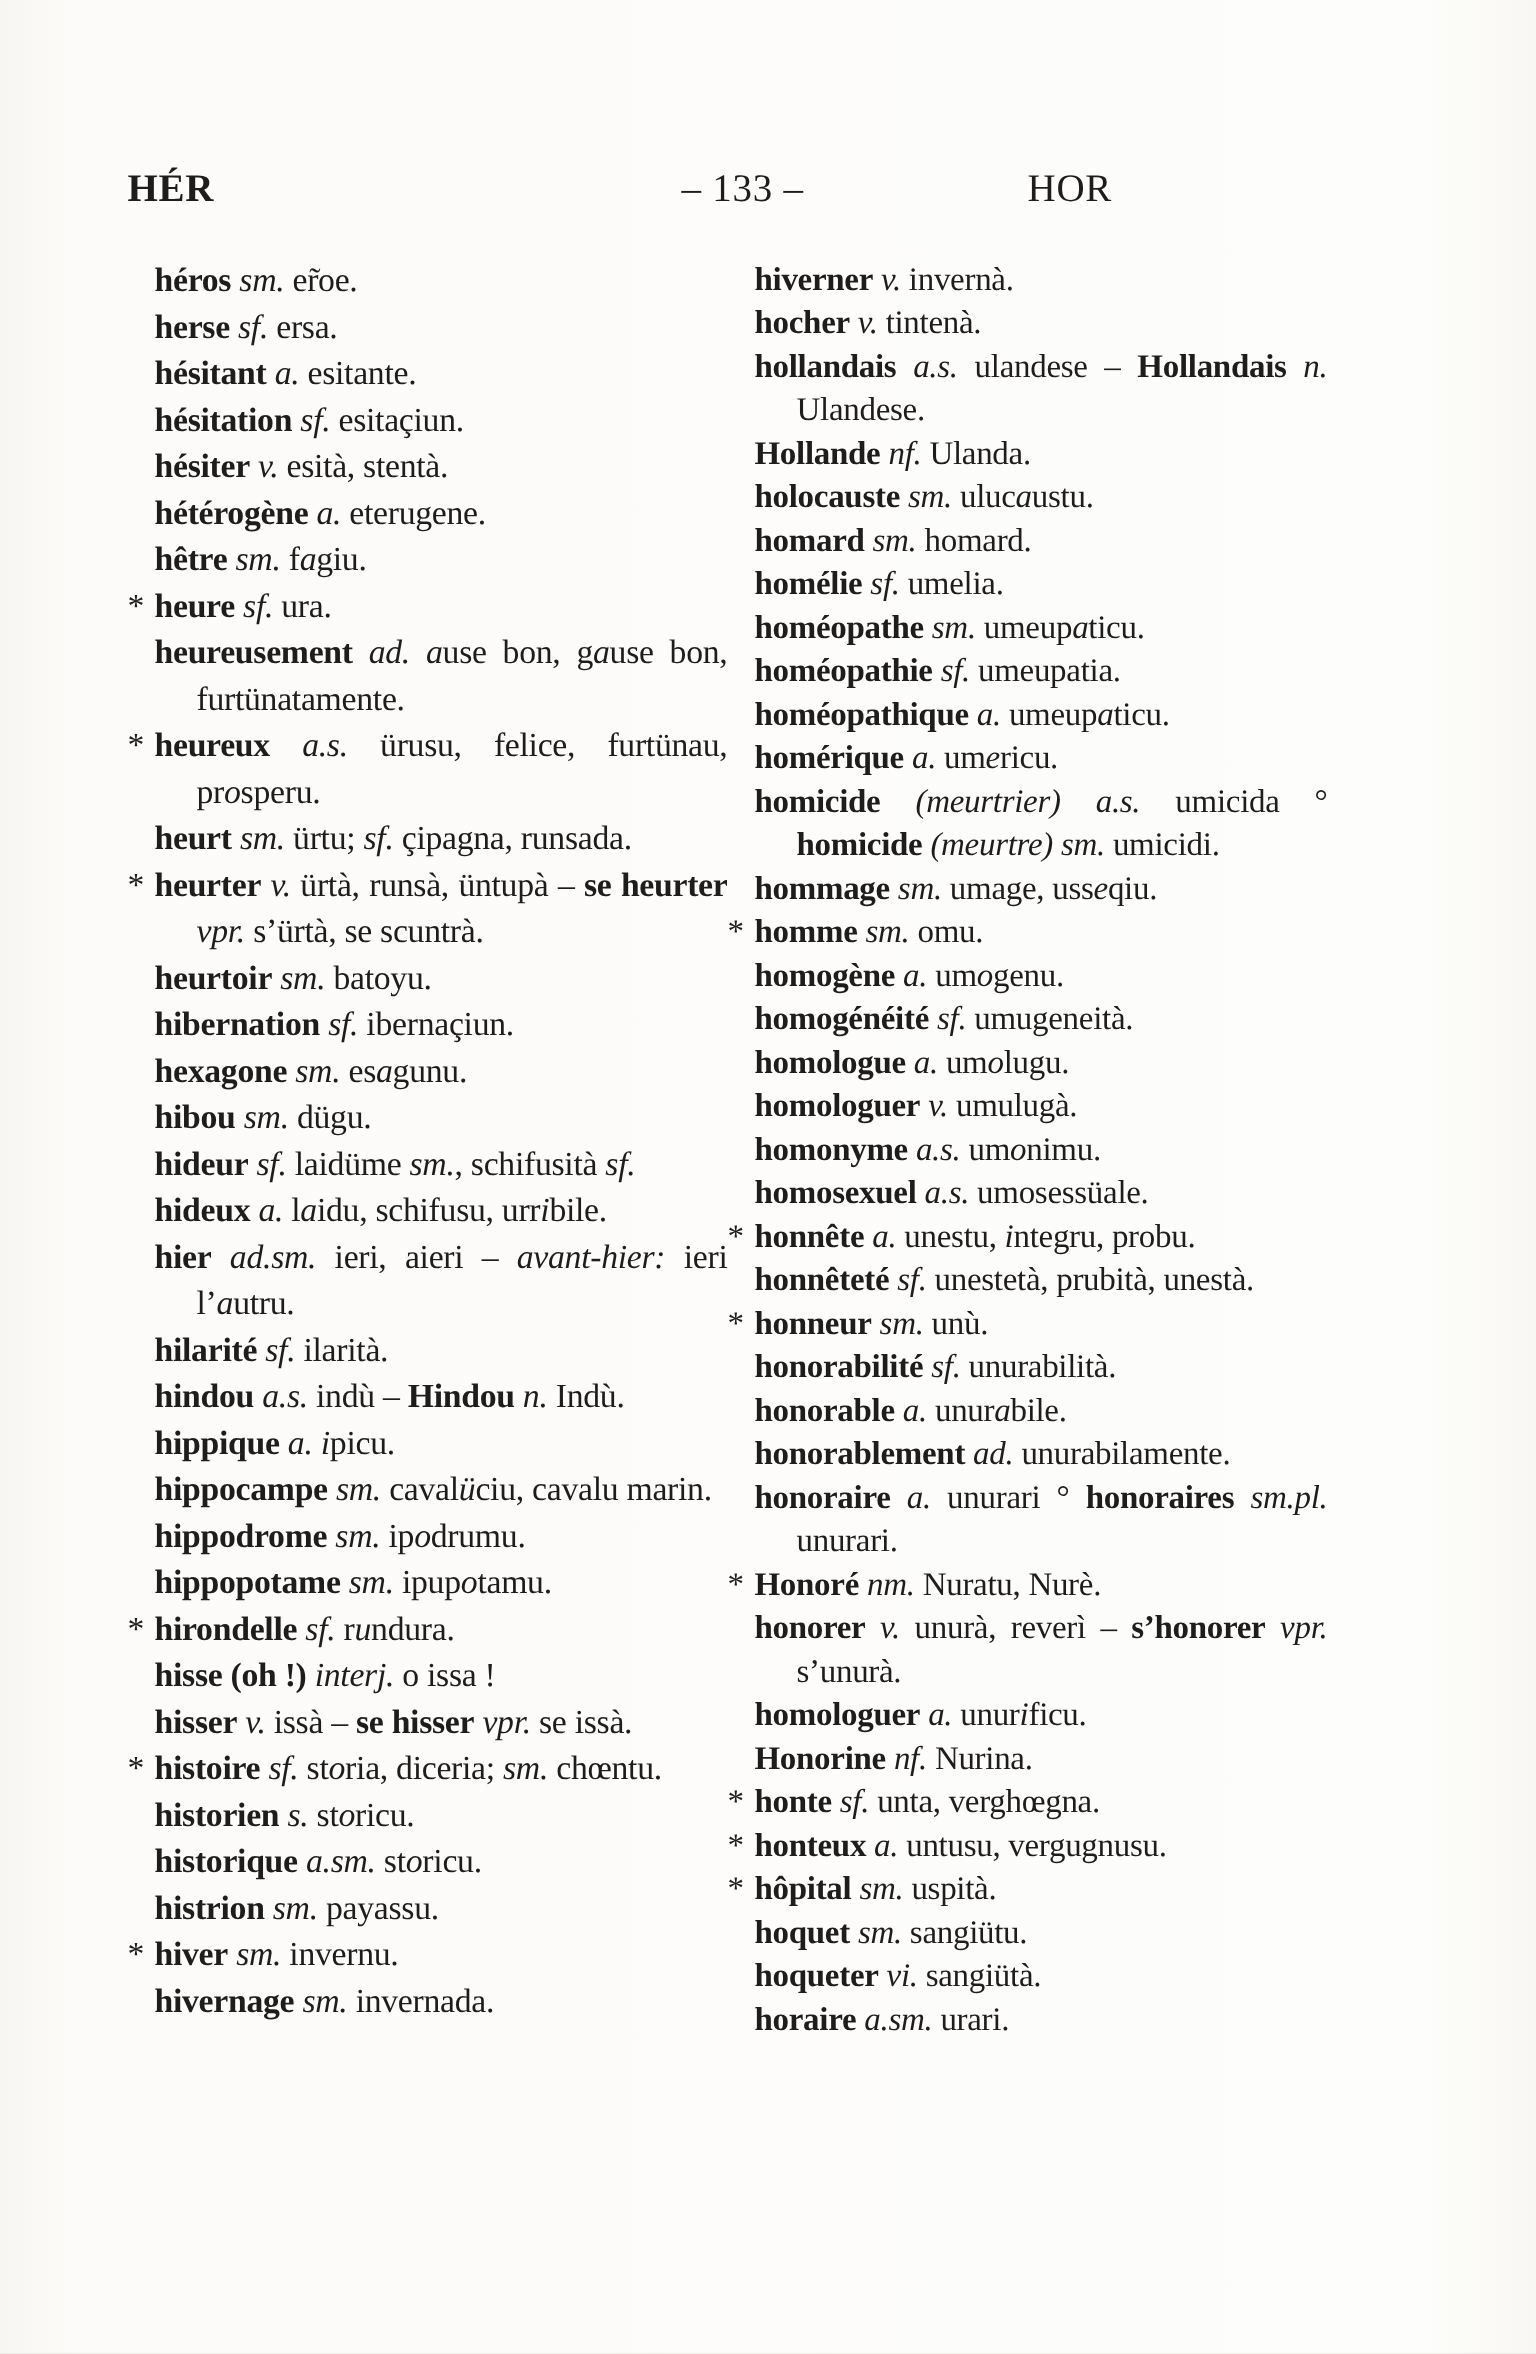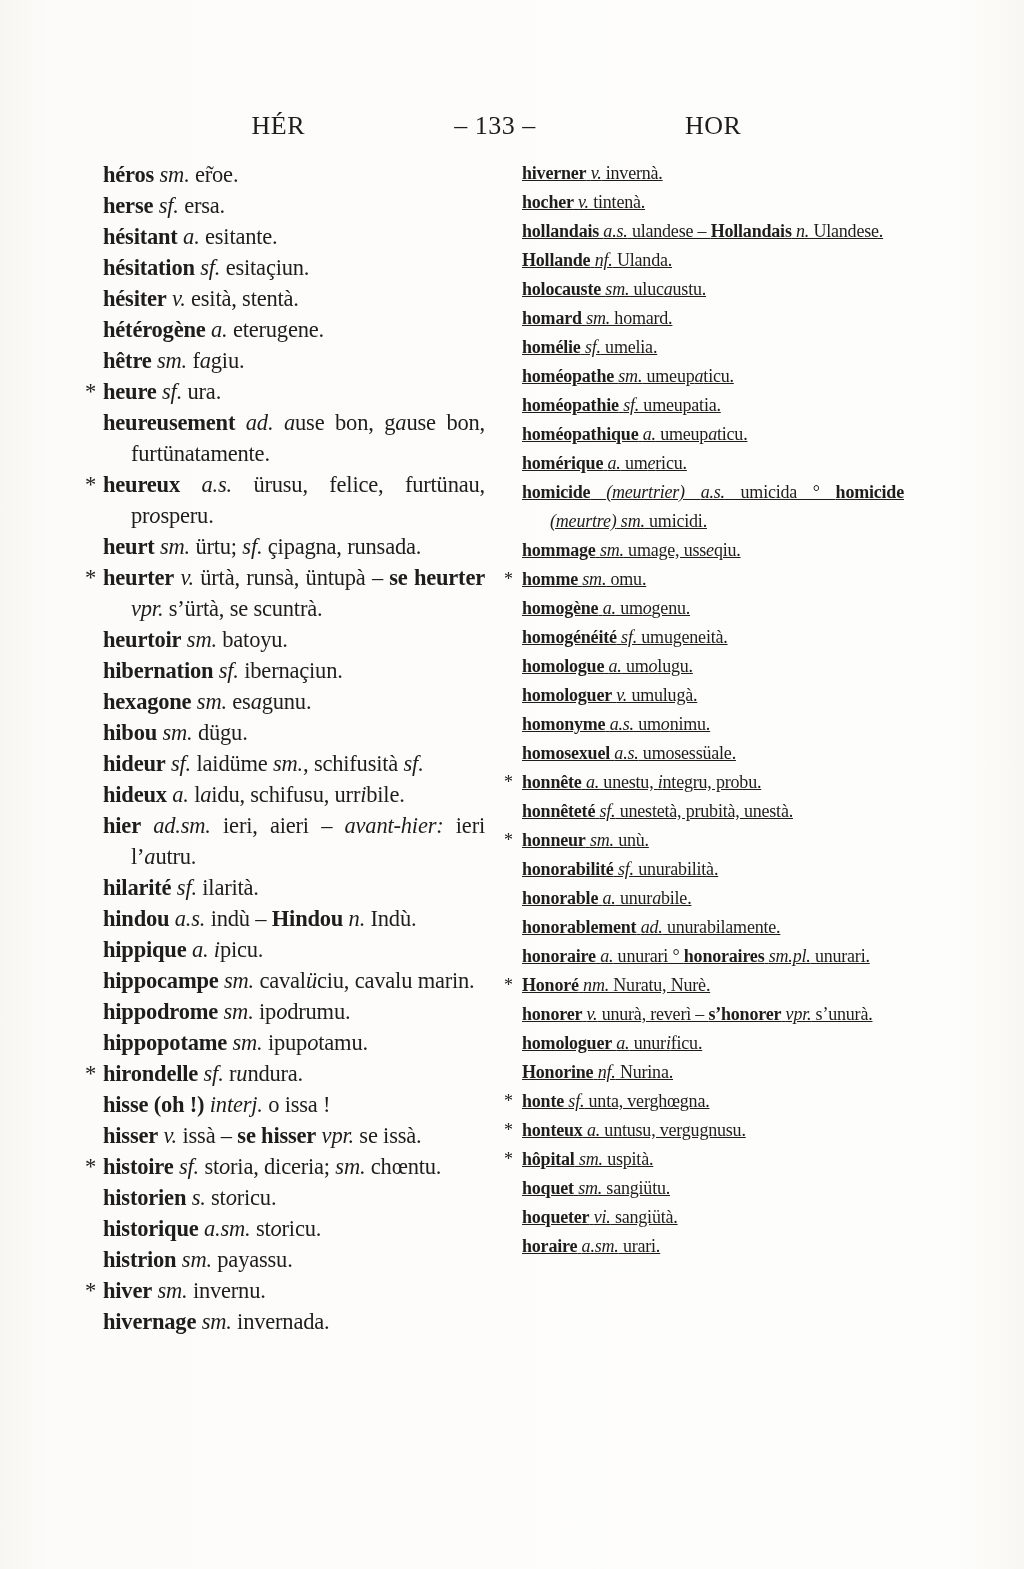--- a/index.html
+++ b/index.html
@@ -21,42 +21,41 @@
     position: absolute;
     left: 85px;
     top: 112px;
     width: 820px;
     display: flex;
     align-items: baseline;
     font-size: 26px;
     line-height: 28px;
     letter-spacing: 0.5px;
   }
-  .rh-left  { width: 220px; text-align: right; }
+  .rh-left  { width: 220px; text-align: left; font-weight: bold; }
   .rh-center{ flex: 1; text-align: center; }
   .rh-right { width: 220px; text-align: left; }
 
   .columns {
     position: absolute;
     left: 85px;
-    top: 159px;
+    top: 171px;
     width: 820px;
     display: flex;
-    gap: 19px;
   }
   .column { width: 400px; }
 
   .entry {
     text-align: justify;
     padding-left: 46px;
     text-indent: -46px;
     letter-spacing: -0.2px;
   }
   .column-left .entry  { font-size: 22.5px; line-height: 31px; }
-  .column-right .entry { font-size: 18px;   line-height: 29px; text-decoration: underline; }
+  .column-right .entry { font-size: 22px;   line-height: 29px; }
 
   .star {
     display: inline-block;
     width: 18px;
     text-indent: 0;
   }
   .b { font-weight: bold; }
   .i { font-style: italic; }
 </style>
 </head>

